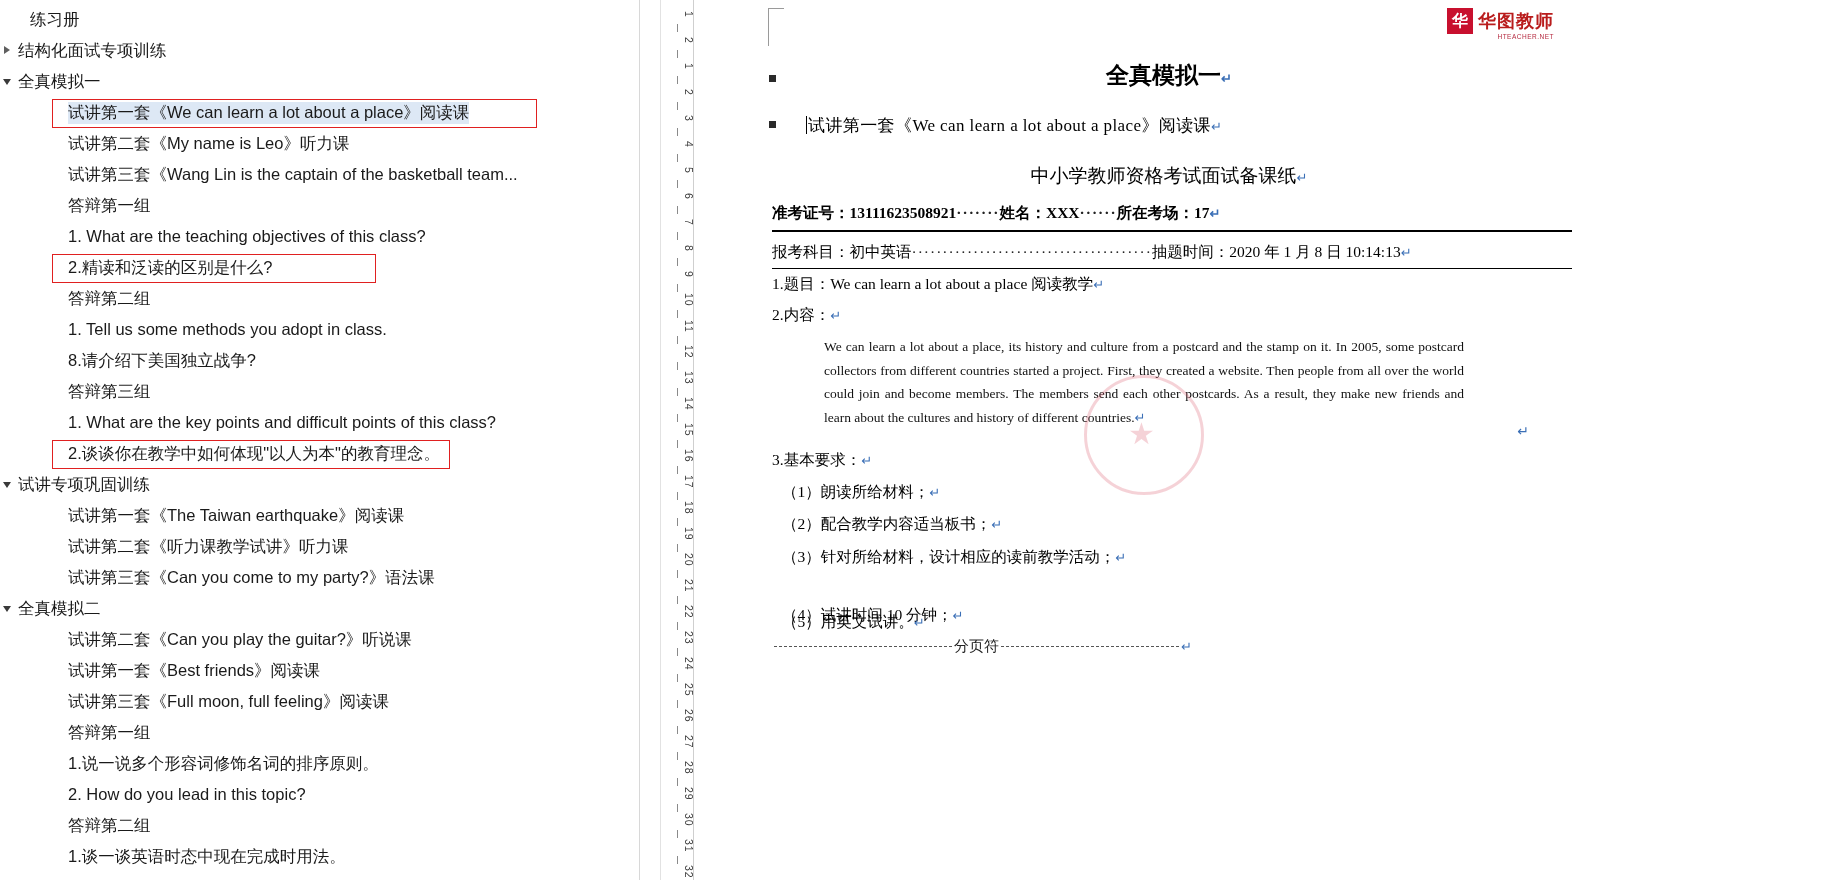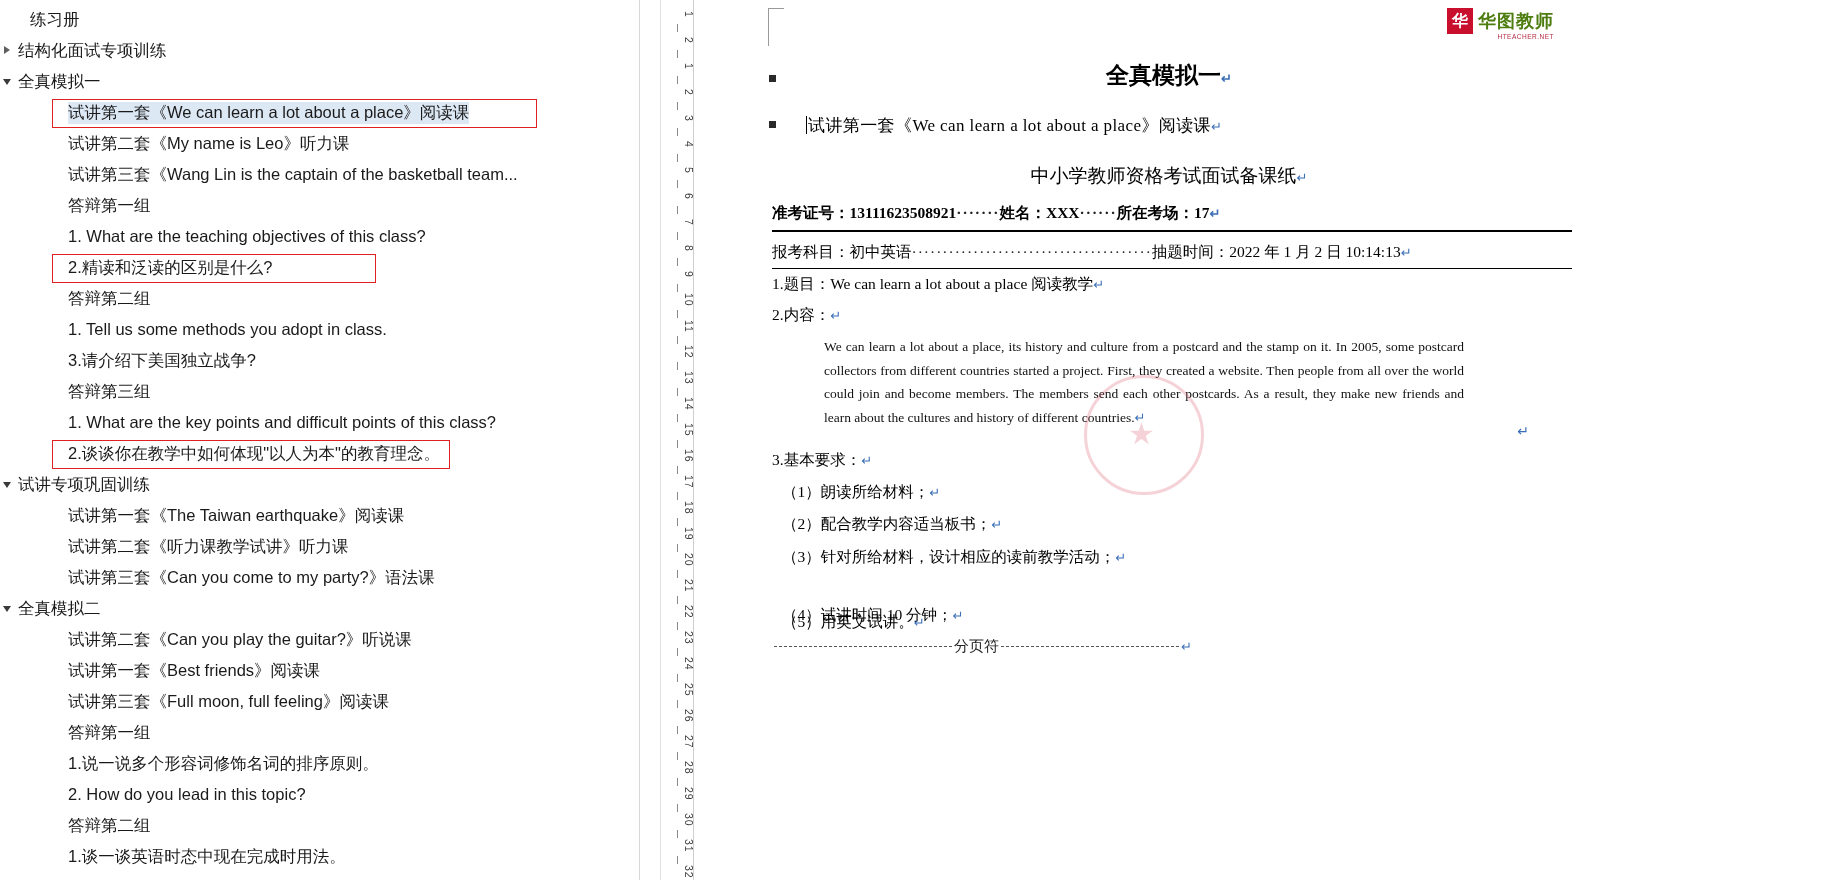--- a/index.html
+++ b/index.html
@@ -170,21 +170,21 @@
     font-size: 16px;
     font-weight: bold;
     display: flex;
     align-items: center;
     justify-content: center;
     font-family: "Liberation Sans", sans-serif;
   }
   .logo-text-cn {
     font-size: 18px;
     font-weight: bold;
-    color: #4d7c0f;
+    color: #b91c1c;
     font-family: "Liberation Sans", sans-serif;
     letter-spacing: 1px;
   }
   .logo-sub {
     position: absolute;
     right: 30px; top: 33px;
     font-size: 6.5px;
     color: #b5293f;
     letter-spacing: 0.5px;
     font-family: "Liberation Sans", sans-serif;
@@ -356,21 +356,21 @@
         <div class="nav-item lvl2 boxed boxed-1">
           <span class="nav-label">2.精读和泛读的区别是什么?</span>
         </div>
         <div class="nav-item lvl2">
           <span class="nav-label">答辩第二组</span>
         </div>
         <div class="nav-item lvl2">
           <span class="nav-label">1. Tell us some methods you adopt in class.</span>
         </div>
         <div class="nav-item lvl2">
-          <span class="nav-label">3.请介绍下美国独立战争?</span>
+          <span class="nav-label">8.请介绍下美国独立战争?</span>
         </div>
         <div class="nav-item lvl2">
           <span class="nav-label">答辩第三组</span>
         </div>
         <div class="nav-item lvl2">
           <span class="nav-label">1. What are the key points and difficult points of this class?</span>
         </div>
         <div class="nav-item lvl2 boxed boxed-2">
           <span class="nav-label">2.谈谈你在教学中如何体现"以人为本"的教育理念。</span>
         </div>
@@ -516,21 +516,21 @@
       <div class="doc-h2">
         <span>中小学教师资格考试面试备课纸</span><span class="pilcrow">↵</span>
       </div>
 
       <div class="info-row r1">
         <span>准考证号：</span><span>13111623508921</span><span class="dotted">·······</span><span>姓名：</span><span>XXX</span><span class="dotted">······</span><span>所在考场：</span><span>17</span><span class="pilcrow">↵</span>
       </div>
       <div class="rule-thick"></div>
 
       <div class="info-row r2">
-        <span>报考科目：</span><span>初中英语</span><span class="dotted">·······································</span><span>抽题时间：</span><span>2022 年 1 月 2 日 10:14:13</span><span class="pilcrow">↵</span>
+        <span>报考科目：</span><span>初中英语</span><span class="dotted">·······································</span><span>抽题时间：</span><span>2020 年 1 月 8 日 10:14:13</span><span class="pilcrow">↵</span>
       </div>
       <div class="rule-thin"></div>
 
       <div class="doc-line" style="top:274px;">
         <span>1.题目：We can learn a lot about a place 阅读教学</span><span class="pilcrow">↵</span>
       </div>
 
       <div class="doc-line" style="top:305px;">
         <span>2.内容：</span><span class="pilcrow">↵</span>
       </div>

